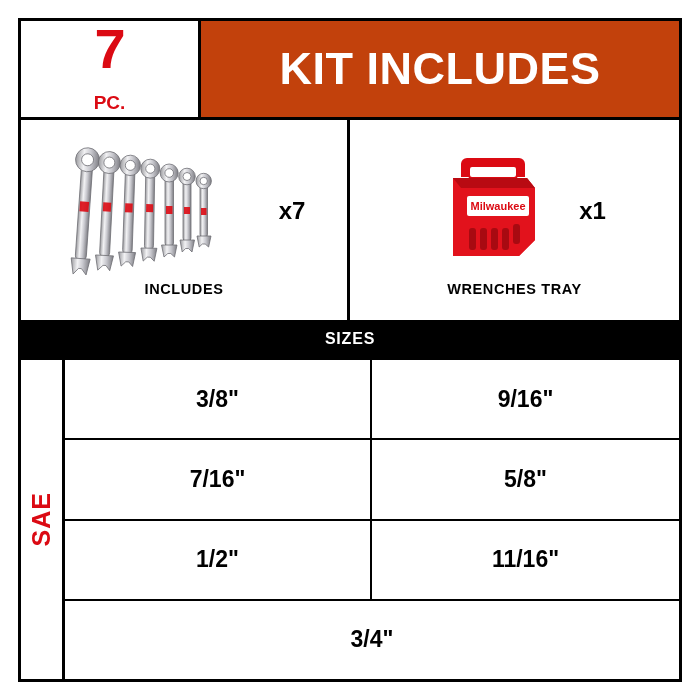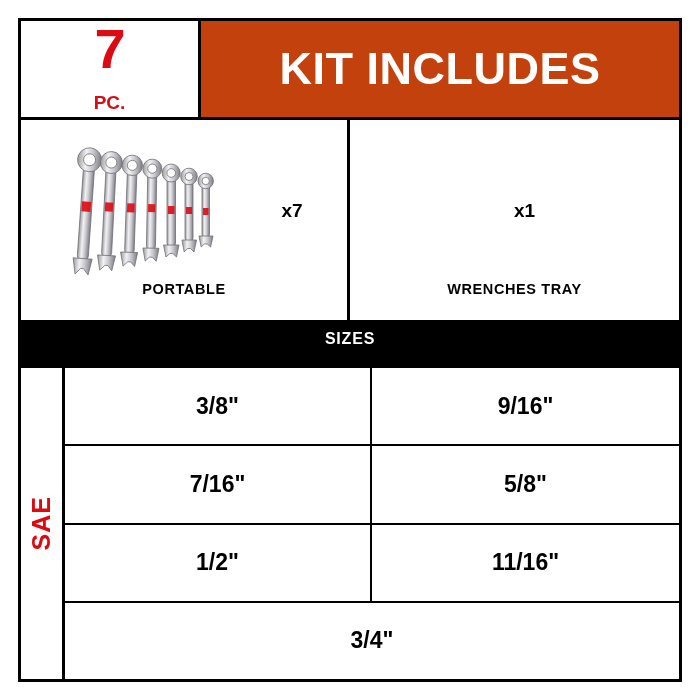--- a/index.html
+++ b/index.html
@@ -97,42 +97,42 @@
   }
   .item-visual {
     display: flex;
     align-items: center;
     justify-content: center;
     gap: 6px;
     height: 135px;
     width: 100%;
   }
   .qty {
-    font-size: 19px;
+    font-size: 24px;
     font-weight: bold;
     color: #000000;
     margin-left: 20px;
   }
   .item-label {
     font-size: 14.5px;
     font-weight: bold;
     letter-spacing: 0.6px;
     color: #000000;
     margin-top: 2px;
   }
 
   
   .sizes-header {
     background: #000000;
     color: #ffffff;
     text-align: center;
     font-size: 16px;
     font-weight: bold;
     letter-spacing: 0.8px;
-    padding: 7px 0 20px;
+    padding: 7px 0 12px;
     border-top: 3px solid #000000;
     flex: 0 0 auto;
   }
   .sizes-body {
     flex: 1 1 auto;
     display: flex;
     min-height: 0;
   }
   .sae-col {
     width: 44px;
@@ -259,25 +259,47 @@
                   <circle cx="9.7" cy="9" r="7.7" fill="url(#steel)" stroke="#6f6f75" stroke-width="0.8"></circle>
                   <circle cx="9.7" cy="9" r="3.7" fill="#ffffff" stroke="#6f6f75" stroke-width="0.8"></circle>
                   <path d="M3 64 L17 64 L14.6 75 L11.2 72 L8.3 72 L5.2 75 Z" fill="url(#steel)" stroke="#6f6f75" stroke-width="0.8"></path>
                   <rect x="7" y="36" width="5.5" height="7" fill="#db0a13" opacity="0.9"></rect>
                 </g>
               </g>
             </svg>
           </span>
           <span class="qty">x7</span>
         </div>
-        <div class="item-label">PORTABLE</div>
+        <div class="item-label">INCLUDES</div>
       </div>
 
       <div class="item-cell">
         <div class="item-visual">
+          <span>
+            <svg width="130" height="130" viewBox="0 0 130 130" aria-hidden="true">
+
+              <path d="M38 14 H96 A6 6 0 0 1 102 20 V33 H92 V24 H48 V33 H38 V20 A6 6 0 0 1 44 14 Z" fill="#db0a13"></path>
+              <rect x="46" y="22" width="48" height="12" rx="3" fill="#ffffff" stroke="#db0a13" stroke-width="2"></rect>
+
+              <path d="M30 34 H104 L112 44 V96 L96 112 H30 Z" fill="#e2121c"></path>
+              <path d="M30 34 H104 L112 44 H38 Z" fill="#b80a12"></path>
+              <path d="M38 44 H112 V96 L96 112 H38 Z" fill="#e2121c"></path>
+
+              <g fill="#a80a11">
+                <rect x="46" y="84" width="7" height="22" rx="3"></rect>
+                <rect x="57" y="84" width="7" height="22" rx="3"></rect>
+                <rect x="68" y="84" width="7" height="22" rx="3"></rect>
+                <rect x="79" y="84" width="7" height="22" rx="3"></rect>
+                <rect x="90" y="80" width="7" height="20" rx="3"></rect>
+              </g>
+
+              <rect x="44" y="52" width="62" height="20" rx="2" fill="#ffffff"></rect>
+              <text x="75" y="66" font-family="Liberation Sans, sans-serif" font-size="11" font-weight="bold" fill="#db0a13" text-anchor="middle">Milwaukee</text>
+            </svg>
+          </span>
           <span class="qty">x1</span>
         </div>
         <div class="item-label">WRENCHES TRAY</div>
       </div>
     </div>
 
     <div class="sizes-header">SIZES</div>
 
     <div class="sizes-body">
       <div class="sae-col">

